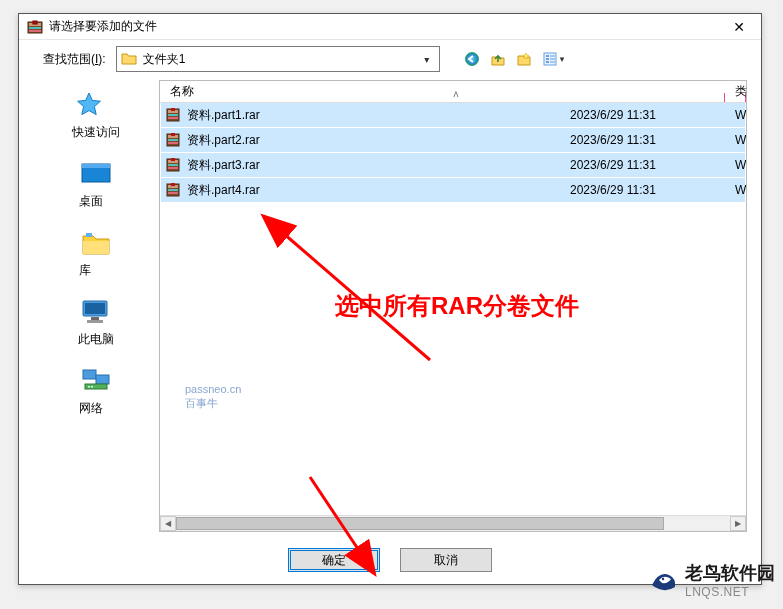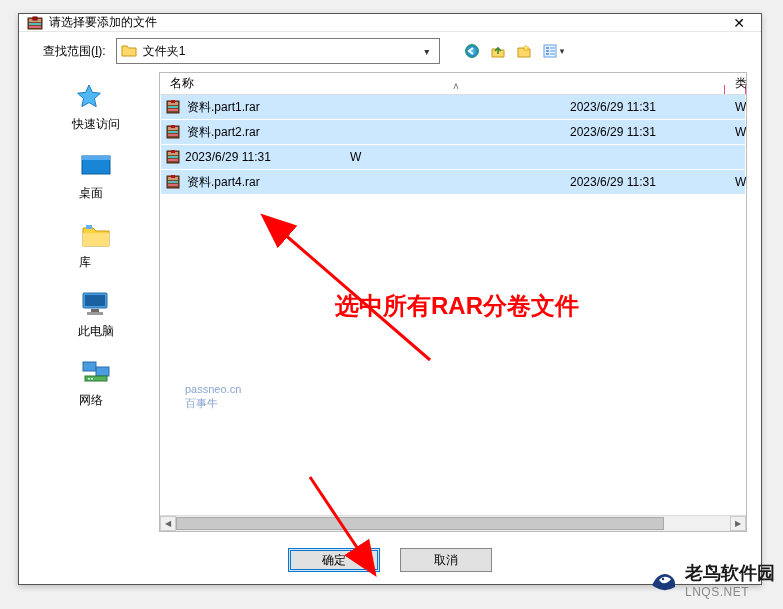--- a/index.html
+++ b/index.html
@@ -1,21 +1,21 @@
 <!DOCTYPE html>
 <html><head>
 <meta charset="utf-8">
 <style>
 * { box-sizing: border-box; margin: 0; padding: 0; font-family: "Microsoft YaHei", "SimSun", sans-serif; }
 body { background: #f0f0f0; width: 783px; height: 609px; position: relative; overflow: hidden; }
 
 .dialog { position: absolute; left: 18px; top: 13px; width: 744px; height: 572px; background: #fff; border: 1px solid #555; box-shadow: 0 2px 6px rgba(0,0,0,.2); display: flex; flex-direction: column; }
 
 
-.titlebar { height: 18px; background: #fff; border-bottom: 1px solid #e6e6e6; display: flex; align-items: center; padding: 0 2px; }
+.titlebar { height: 26px; background: #fff; border-bottom: 1px solid #e6e6e6; display: flex; align-items: center; padding: 0 2px; }
 .titlebar .app-icon { width: 16px; height: 16px; margin: 0 6px; }
 .titlebar .title-text { font-size: 12px; color: #000; flex: 1; }
 .titlebar .close { width: 40px; height: 24px; display: flex; align-items: center; justify-content: center; font-size: 14px; cursor: pointer; }
 
 
 .lookin-row { display: flex; align-items: center; padding: 6px 14px 8px 24px; gap: 10px; }
 .lookin-label { font-size: 12px; }
 .lookin-label u { text-decoration: underline; }
 .combo { flex: 1; max-width: 324px; height: 26px; border: 1px solid #7a7a7a; display: flex; align-items: center; padding: 0 4px; background: #fff; position: relative; }
 .combo .folder-icon { width: 16px; height: 16px; margin-right: 6px; }
@@ -231,20 +231,21 @@
           <span class="ftype">W</span>
         </div>
         <div class="frow">
           <span class="ficon"><svg viewBox="0 0 16 16">
                 <rect x="2" y="2" width="12" height="12" fill="#7a4a2b" stroke="#4a2a12"></rect>
                 <rect x="3" y="3" width="10" height="3" fill="#c97"></rect>
                 <rect x="6" y="1" width="4" height="3" fill="#b11"></rect>
                 <rect x="3" y="7" width="10" height="2" fill="#5bb"></rect>
                 <rect x="3" y="10" width="10" height="2" fill="#d67"></rect>
               </svg></span>
+          <span class="fname">资料.part3.rar</span>
           <span class="fdate">2023/6/29 11:31</span>
           <span class="ftype">W</span>
         </div>
         <div class="frow">
           <span class="ficon"><svg viewBox="0 0 16 16">
                 <rect x="2" y="2" width="12" height="12" fill="#7a4a2b" stroke="#4a2a12"></rect>
                 <rect x="3" y="3" width="10" height="3" fill="#c97"></rect>
                 <rect x="6" y="1" width="4" height="3" fill="#b11"></rect>
                 <rect x="3" y="7" width="10" height="2" fill="#5bb"></rect>
                 <rect x="3" y="10" width="10" height="2" fill="#d67"></rect>

